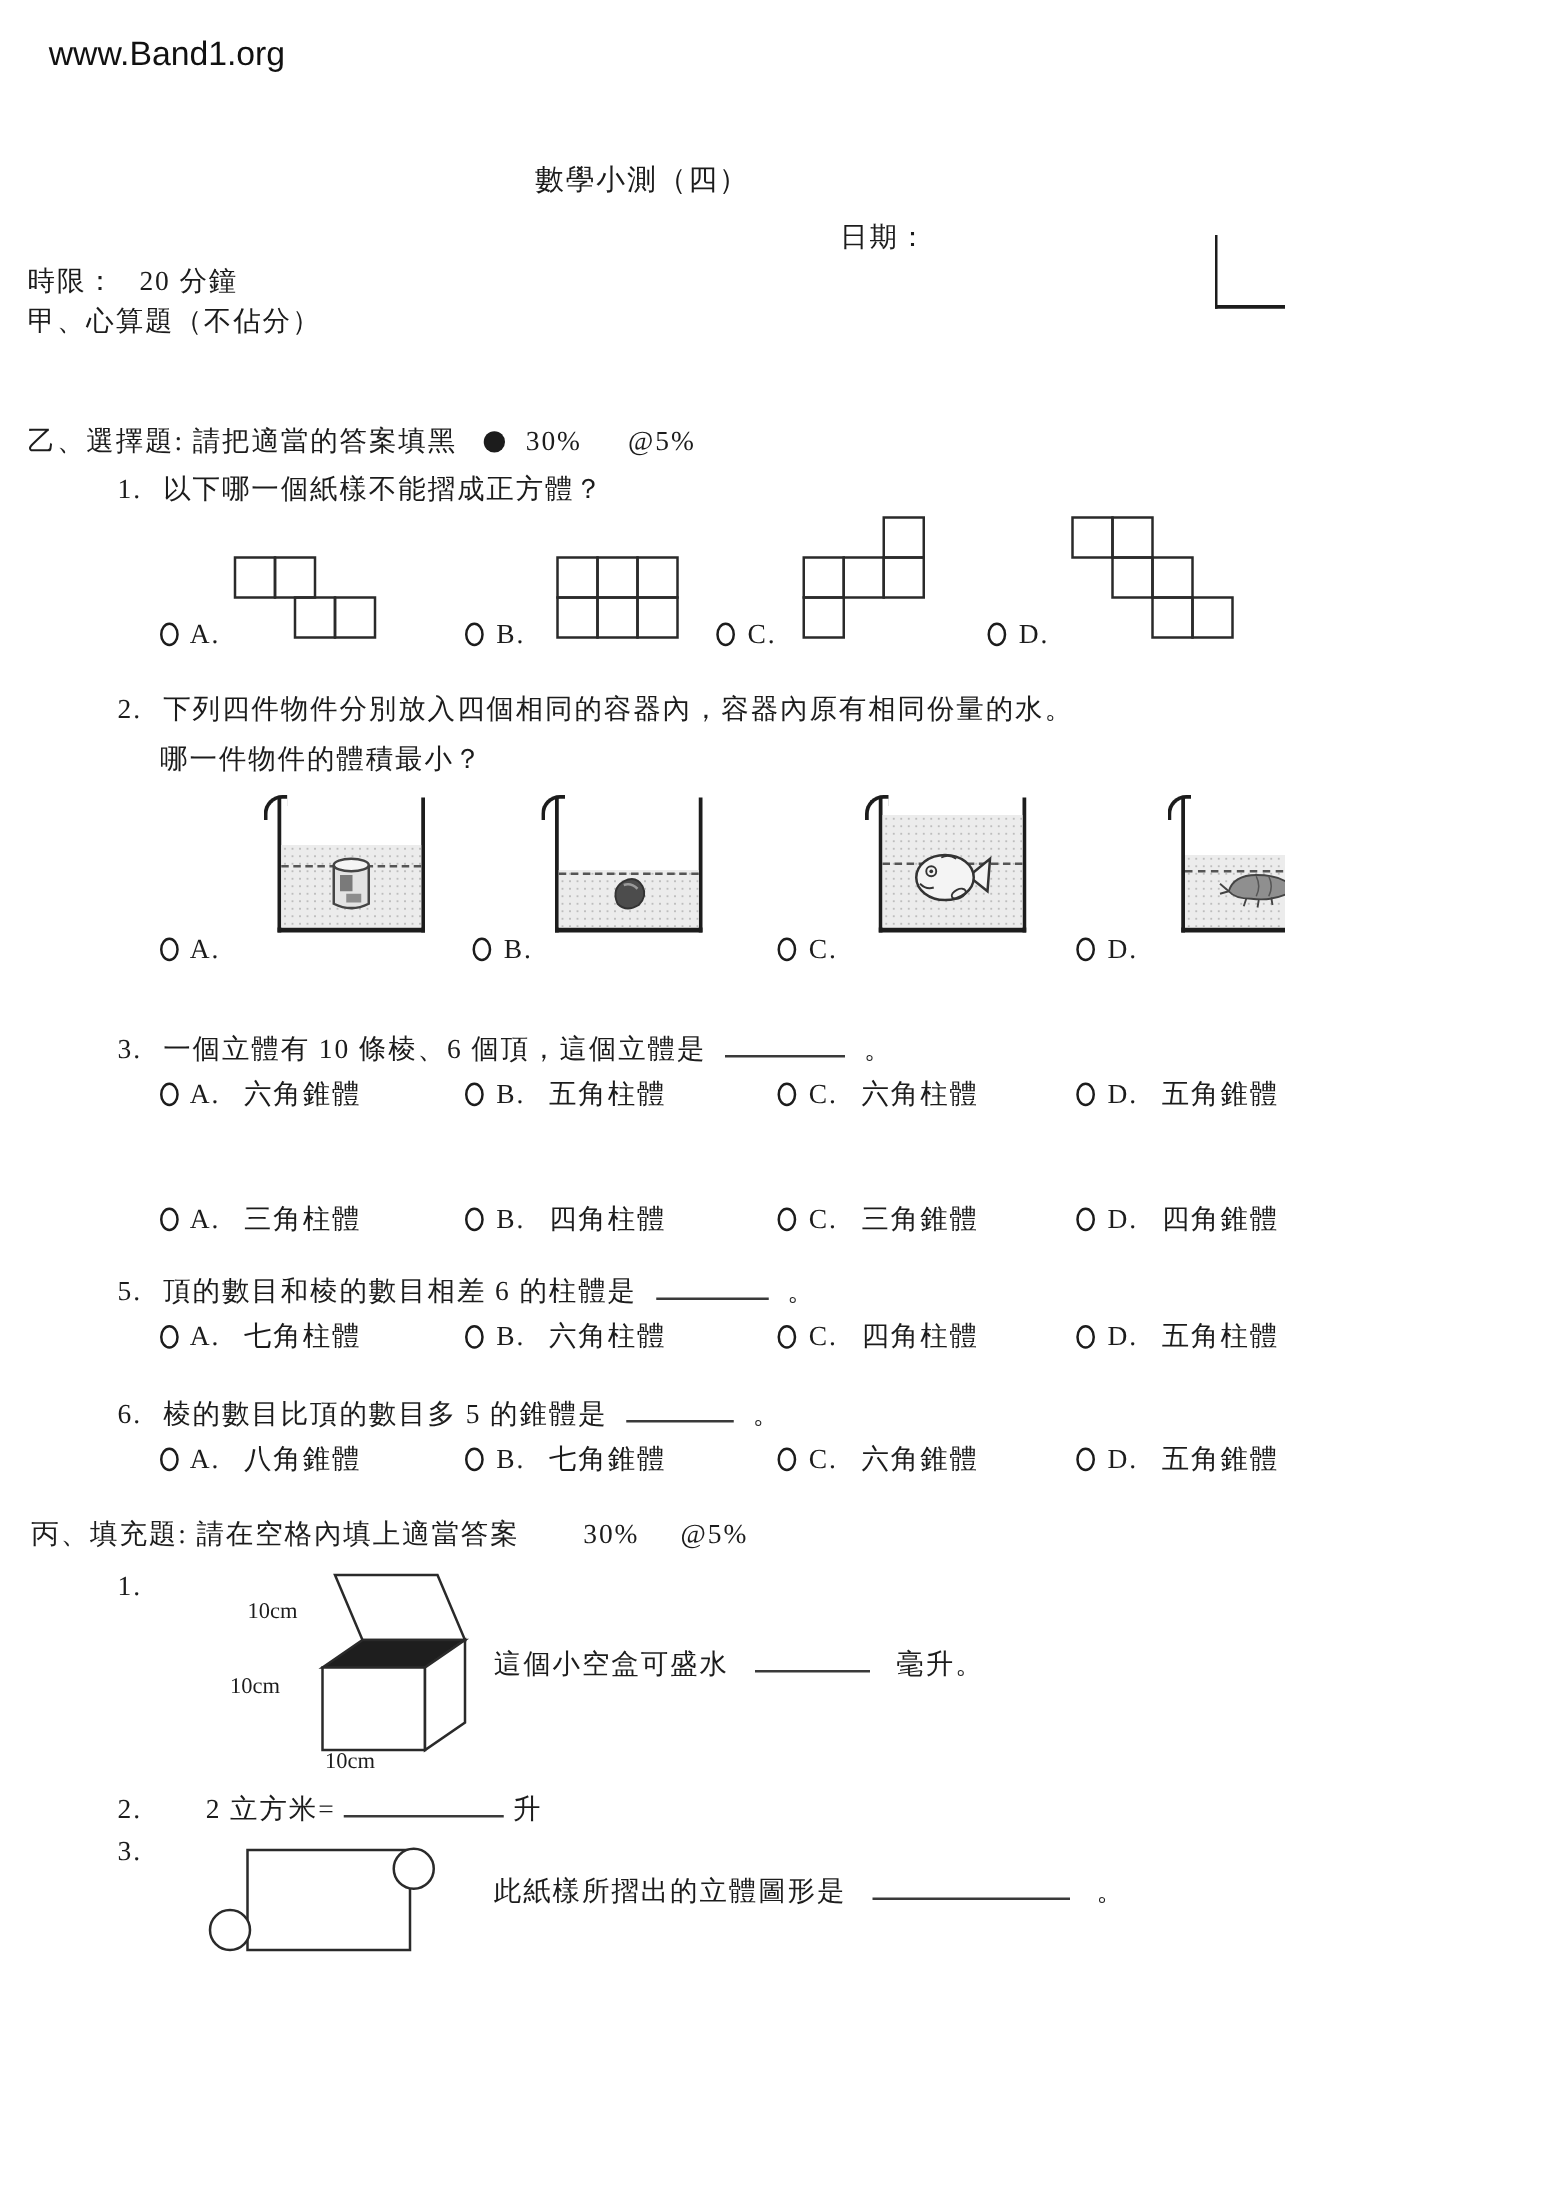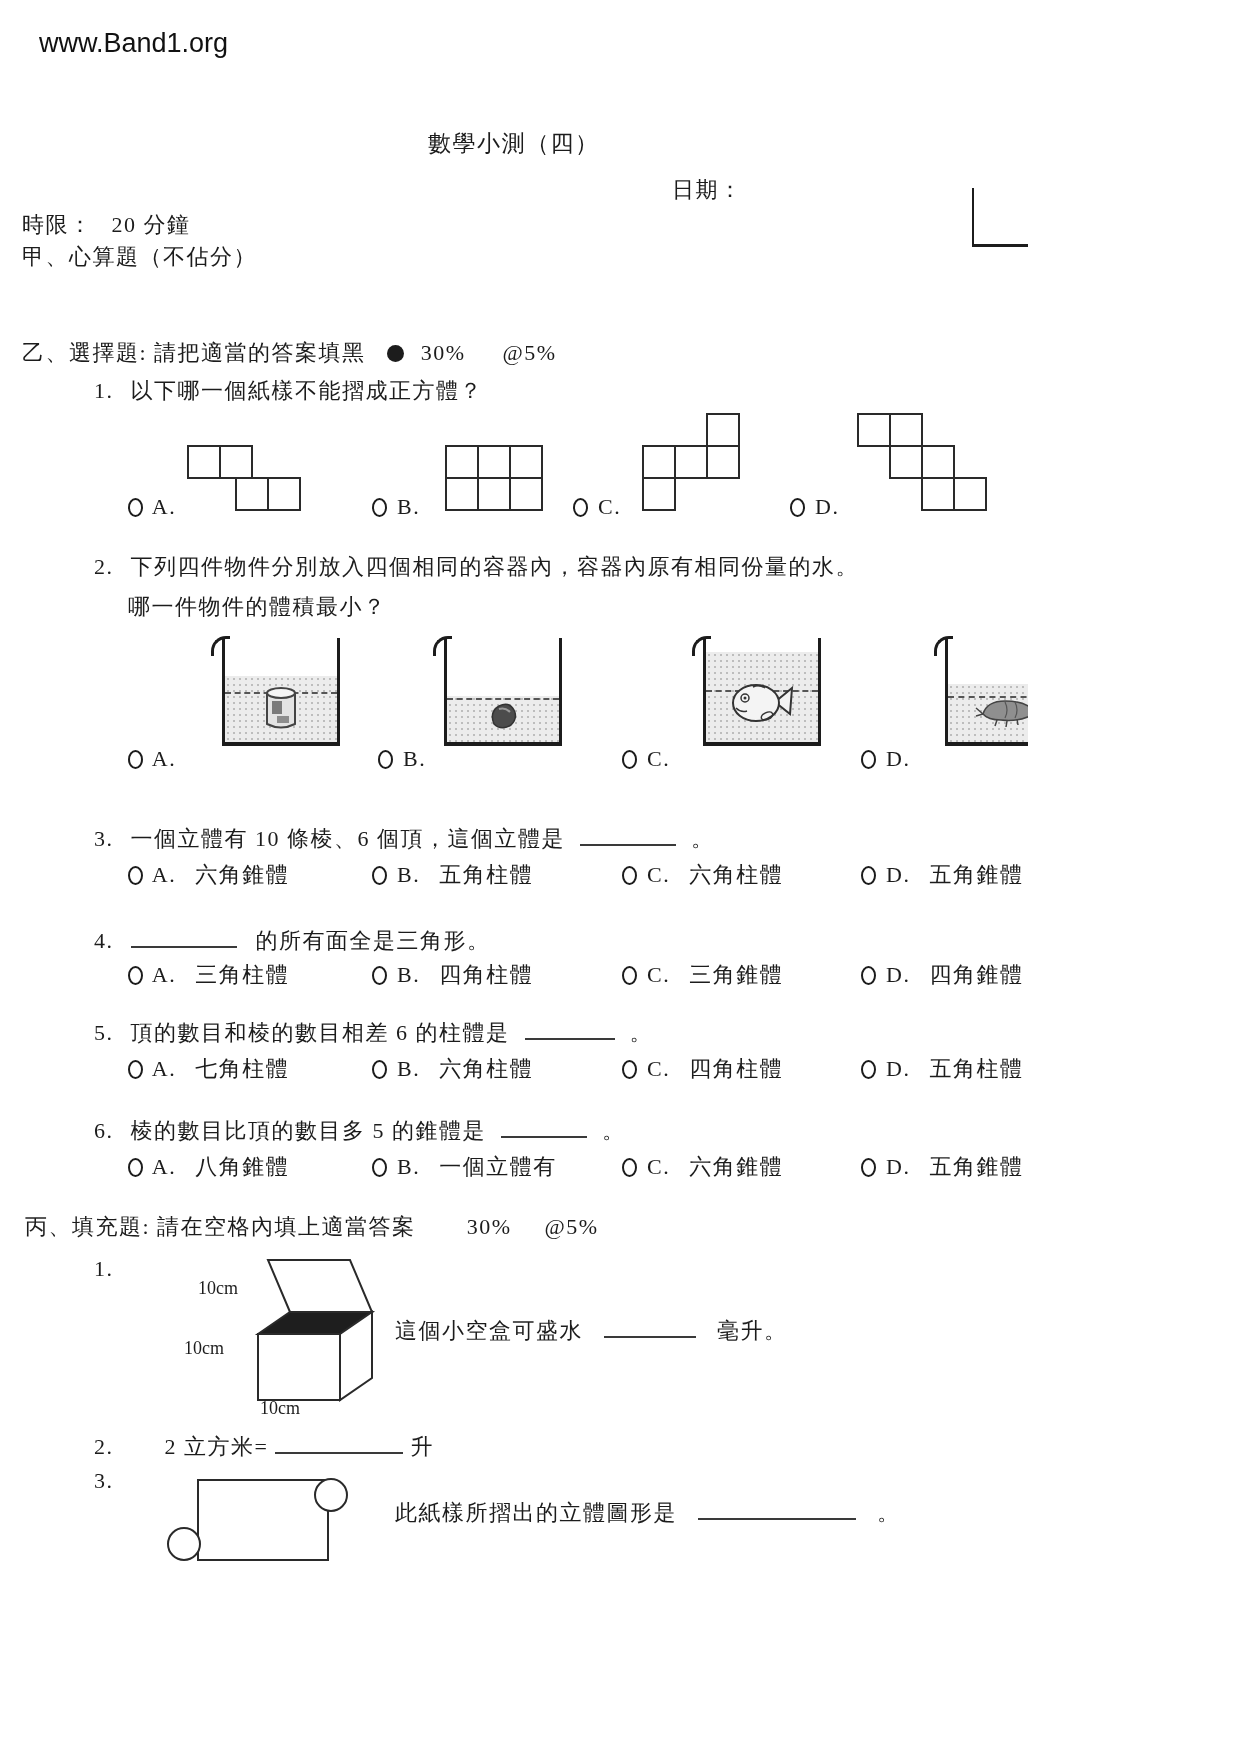--- a/index.html
+++ b/index.html
@@ -215,25 +215,20 @@
       <span>C.</span>
       <span class="opt-text">六角柱體</span>
     </span>
     <span class="abs t" style="left:861px;">
       <span class="bubble"></span>
       <span>D.</span>
       <span class="opt-text">五角錐體</span>
     </span>
   </div>
 
-  <div class="abs t" style="left:94px;top:926px;">
-    <span class="num">4.</span>
-    <span class="blank" style="width:106px;margin-right:12px;"></span>
-    <span>的所有面全是三角形。</span>
-  </div>
   <div class="abs" style="left:0;top:960px;width:1240px;height:34px;">
     <span class="abs t" style="left:128px;">
       <span class="bubble"></span>
       <span>A.</span>
       <span class="opt-text">三角柱體</span>
     </span>
     <span class="abs t" style="left:372px;">
       <span class="bubble"></span>
       <span>B.</span>
       <span class="opt-text">四角柱體</span>
@@ -287,21 +282,21 @@
   </div>
   <div class="abs" style="left:0;top:1152px;width:1240px;height:34px;">
     <span class="abs t" style="left:128px;">
       <span class="bubble"></span>
       <span>A.</span>
       <span class="opt-text">八角錐體</span>
     </span>
     <span class="abs t" style="left:372px;">
       <span class="bubble"></span>
       <span>B.</span>
-      <span class="opt-text">一個立體有</span>
+      <span class="opt-text">七角錐體</span>
     </span>
     <span class="abs t" style="left:622px;">
       <span class="bubble"></span>
       <span>C.</span>
       <span class="opt-text">六角錐體</span>
     </span>
     <span class="abs t" style="left:861px;">
       <span class="bubble"></span>
       <span>D.</span>
       <span class="opt-text">五角錐體</span>

